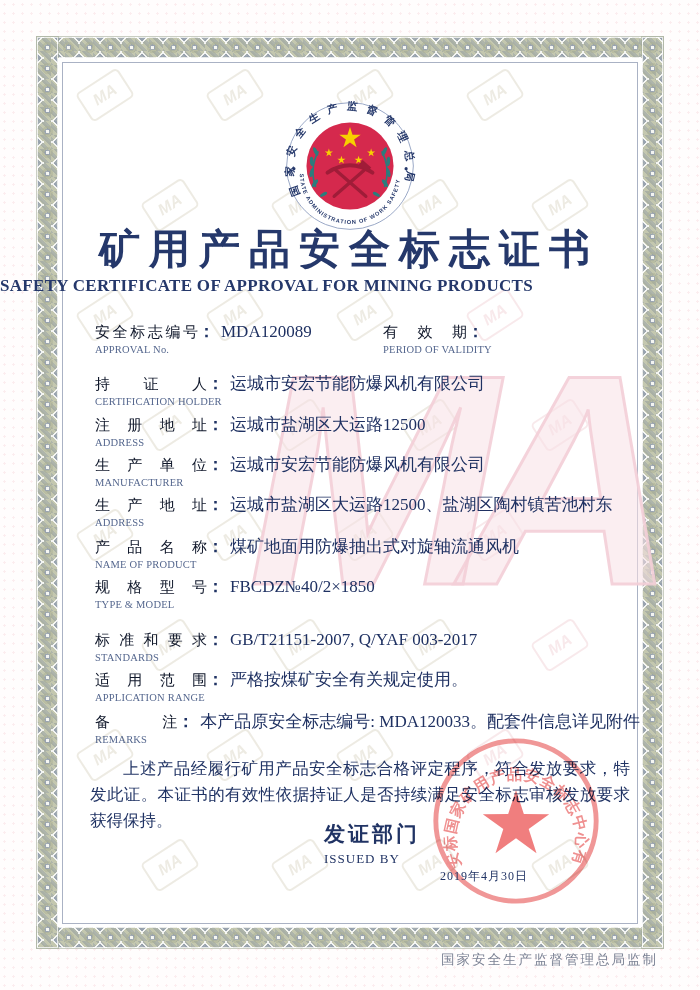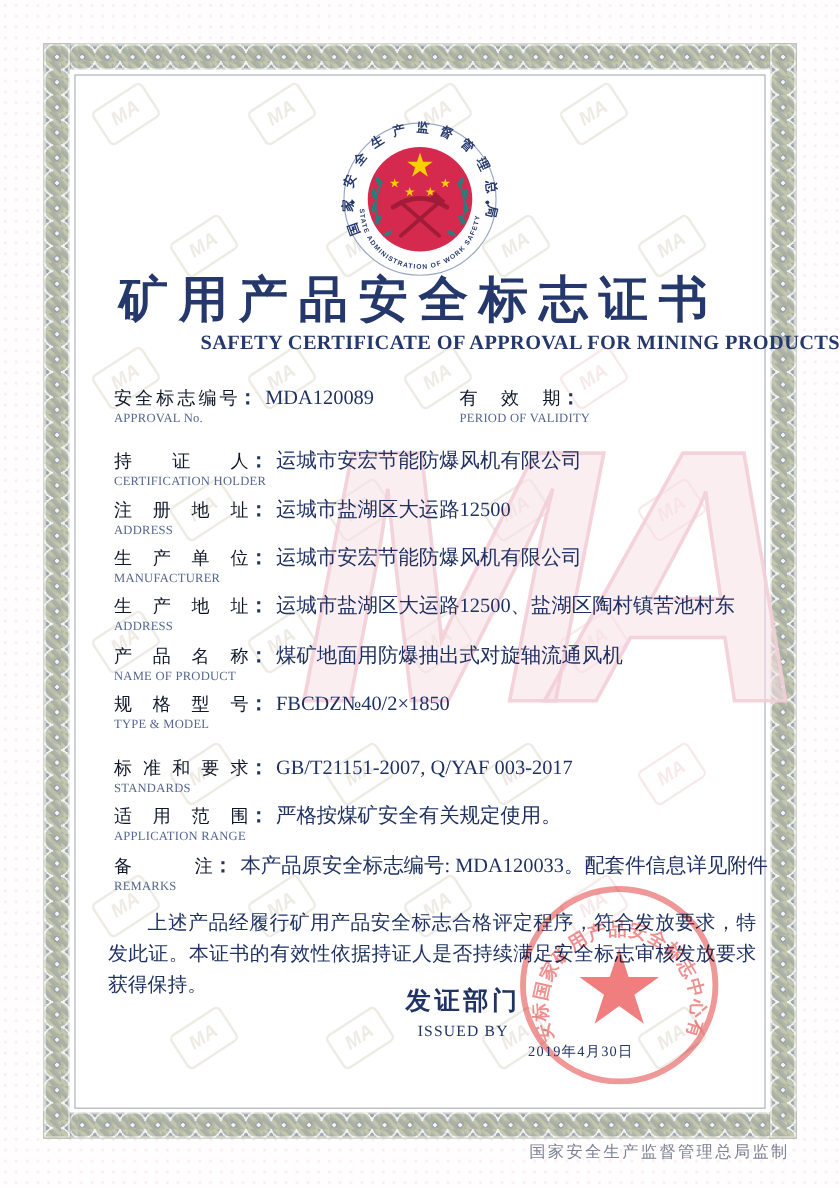--- a/index.html
+++ b/index.html
@@ -36,39 +36,39 @@
   .ma-big{
     position:absolute;left:248px;top:330px;z-index:4;pointer-events:none;
     font-family:"Liberation Sans","DejaVu Sans",sans-serif;
     font-weight:bold;font-style:italic;font-size:300px;line-height:1;letter-spacing:-38px;
     color:rgba(247,224,230,.55);-webkit-text-stroke:3px rgba(243,206,215,.9);
   }
   
   .emblem{position:absolute;left:50%;transform:translateX(-50%);top:100px;width:132px;height:132px;z-index:5;}
   .title-zh{position:absolute;left:0;right:2px;top:222px;text-align:center;z-index:5;
     font-size:41px;font-weight:bold;color:#25386b;letter-spacing:9px;}
-  .title-en{position:absolute;left:0;right:0;top:276px;text-align:right;z-index:5;
+  .title-en{position:absolute;left:0;right:0;top:276px;text-align:left;z-index:5;
     font-size:17px;font-weight:bold;color:#25386b;letter-spacing:.3px;}
   
   .row{position:absolute;left:95px;right:60px;z-index:5;color:#203364;}
   .line1{display:flex;align-items:baseline;}
   .lab{display:inline-block;width:112px;text-align:justify;text-align-last:justify;
     font-size:15px;font-weight:normal;color:#0f172a;white-space:nowrap;}
   .lab.narrow{width:84px;}
   .colon{font-size:17px;font-weight:bold;}
   .val{font-size:17px;margin-left:6px;white-space:nowrap;color:#1f3162;}
   .sub{font-size:10.5px;color:#55678e;margin-top:1px;letter-spacing:.2px;}
   
   #approval-row{display:flex;align-items:flex-start;}
   #approval-row .block{display:flex;flex-direction:column;}
   
   .statement{position:absolute;left:90px;right:70px;top:756px;z-index:5;
     font-size:16.5px;line-height:26px;color:#203364;text-indent:2em;text-align:justify;}
   
-  .issuer{position:absolute;left:338px;top:820px;z-index:5;text-align:center;color:#203364;}
+  .issuer{position:absolute;left:324px;top:820px;z-index:5;text-align:left;color:#203364;}
   .issuer .zh{font-size:21px;font-weight:bold;letter-spacing:3px;}
   .issuer .en{font-size:13px;margin-top:3px;letter-spacing:1px;}
   .seal{position:absolute;left:428px;top:733px;width:176px;height:176px;z-index:6;
     mix-blend-mode:multiply;opacity:.92;}
   .issue-date{position:absolute;left:440px;top:868px;z-index:7;font-size:12px;
     color:#203364;letter-spacing:1px;}
   .supervision{position:absolute;right:42px;top:951px;z-index:5;font-size:13.5px;
     color:#7b8294;letter-spacing:2px;}
 </style>
 </head>

